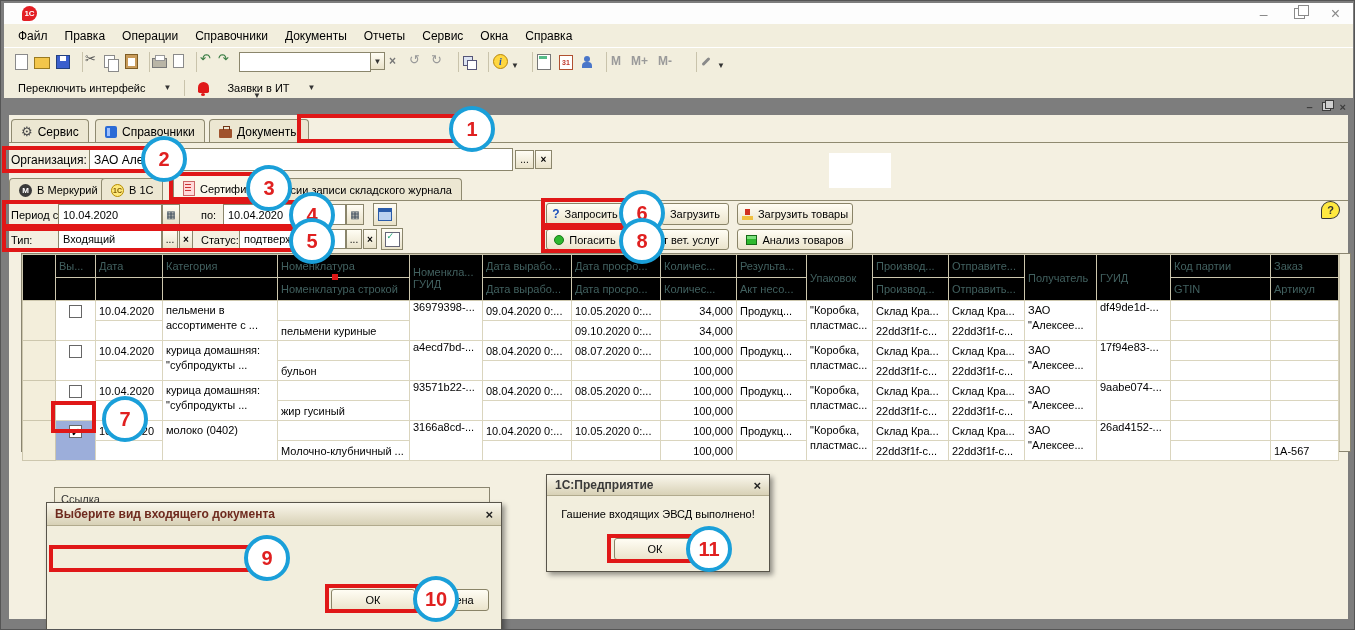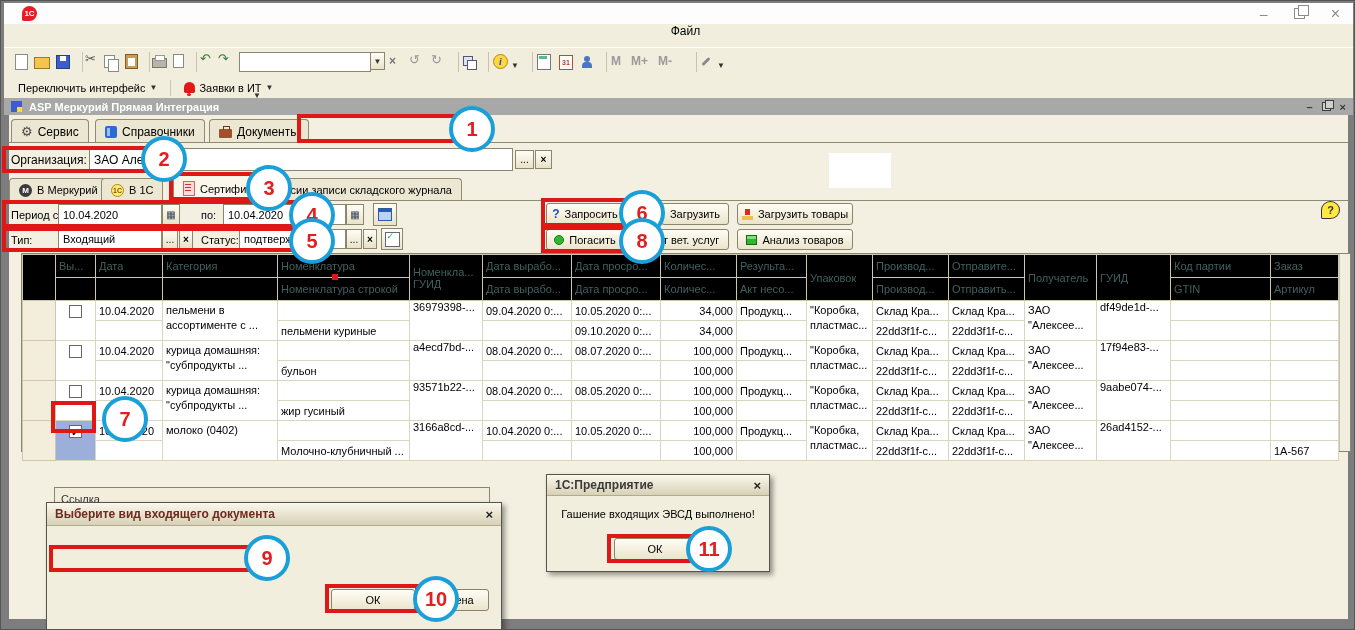--- a/index.html
+++ b/index.html
@@ -6,21 +6,21 @@
   #root{position:relative;width:1355px;height:630px;background:#7d7d7d;overflow:hidden;border:1px solid #555;box-sizing:border-box;}
   .abs{position:absolute;}
   
   .titlebar{left:3px;top:2px;width:1349px;height:21px;background:#fdfdfd;border-bottom:1px solid #d5d5d5;display:flex;align-items:center;}
   .applogo{width:15px;height:15px;margin-left:18px;background:#e31e24;border-radius:50% 50% 50% 12%;color:#fff;font:bold 8px/15px "Liberation Sans",sans-serif;text-align:center;}
   .apptitle{margin-left:8px;font-size:12px;color:#6d6d6d;white-space:nowrap;}
   .winctl{position:absolute;top:0;height:21px;display:flex;align-items:center;gap:26px;right:14px;color:#8a8a8a;}
   .wbtn{font-size:14px;line-height:14px;cursor:default;}
   .restore-sq{width:9px;height:9px;border:1px solid #8a8a8a;position:relative;background:#fff;}
   .restore-sq:before{content:"";position:absolute;left:3px;top:-4px;width:9px;height:9px;border:1px solid #8a8a8a;background:#fff;}
-  .menubar{left:3px;top:23px;width:1349px;height:23px;background:#f2eedd;display:flex;align-items:center;gap:17px;padding-left:14px;box-sizing:border-box;font-size:12px;color:#000;flex-direction:column;}
+  .menubar{left:3px;top:23px;width:1349px;height:23px;background:#f2eedd;display:flex;align-items:center;gap:17px;padding-left:14px;box-sizing:border-box;font-size:12px;color:#000;}
   .toolbar1{left:3px;top:46px;width:1349px;height:30px;background:#f2eedd;border-top:1px solid #fff;}
   .toolbar2{left:3px;top:76px;width:1349px;height:21px;background:#f2eedd;display:flex;align-items:center;font-size:11px;color:#000;}
   .tsep{width:1px;height:20px;background:#c9c3ab;margin:0 5px;align-self:center;}
   .ticn{position:absolute;top:53px;}
   
   .i-page{width:11px;height:14px;background:#fff;border:1px solid #8a8a8a;}
   .i-open{width:14px;height:10px;background:#f3c64b;border:1px solid #9a7a20;margin-top:3px;}
   .i-save{width:12px;height:12px;background:#3a5fcd;border:1px solid #23407f;position:relative;margin-top:1px;}
   .i-save:before{content:"";position:absolute;left:3px;top:0;width:6px;height:5px;background:#fff;}
   .i-copy{width:9px;height:11px;background:#fff;border:1px solid #8a8a8a;position:relative;margin-top:1px;}
@@ -36,21 +36,21 @@
   .i-calc:before{content:"";position:absolute;left:1px;top:1px;width:8px;height:3px;background:#5b8;}
   .i-cal31{width:12px;height:13px;background:#fff;border:1px solid #b05030;color:#c0392b;font:bold 7px/13px "Liberation Sans",sans-serif;text-align:center;margin-top:1px;}
   .i-user{width:12px;height:12px;position:relative;margin-top:2px;}
   .i-user:before{content:"";position:absolute;left:3px;top:0;width:6px;height:6px;border-radius:50%;background:#4a76c9;}
   .i-user:after{content:"";position:absolute;left:1px;top:6px;width:10px;height:6px;border-radius:4px 4px 0 0;background:#4a76c9;}
   .i-wrench{width:10px;height:3px;background:#8a8a8a;border-radius:2px;transform:rotate(-45deg);margin-top:6px;}
   .glyphbtn{color:#3a7d44;font-size:13px;}
   .grayglyph{color:#999;font-size:13px;}
   .searchbox{position:absolute;left:238px;top:51px;width:130px;height:18px;background:#fff;border:1px solid #8b866c;}
   .memtxt{color:#9a9a9a;font:bold 12px "Liberation Sans",sans-serif;}
-  .flatbtn{display:flex;align-items:center;gap:4px;padding:0 7px;height:19px;border:1px solid transparent;}
+  .flatbtn{display:flex;align-items:center;gap:18px;padding:0 7px;height:19px;border:1px solid transparent;}
   .bell{width:11px;height:11px;background:#e01818;border-radius:50% 50% 15% 15%;position:relative;}
   .bell:before{content:"";position:absolute;left:3px;bottom:-3px;width:4px;height:3px;background:#e01818;border-radius:50%;}
   .dd{font-size:8px;color:#333;}
   
   .mdibar{left:3px;top:97px;width:1349px;height:17px;background:#a8a8a8;display:flex;align-items:center;color:#fff;font-weight:bold;font-size:11px;}
   .mdiicon{width:11px;height:11px;margin-left:7px;background:#3a5fcd;position:relative;}
   .mdiicon:before{content:"";position:absolute;right:0;bottom:0;width:5px;height:5px;background:#ffd740;}
   .mdictl{position:absolute;right:8px;top:97px;height:17px;display:flex;align-items:center;gap:9px;color:#3c3c3c;font-size:11px;font-weight:bold;}
   .mdirest{width:7px;height:7px;border:1px solid #3c3c3c;background:#cfcfcf;position:relative;}
   .mdirest:before{content:"";position:absolute;left:2px;top:-3px;width:7px;height:7px;border:1px solid #3c3c3c;background:#cfcfcf;}
@@ -218,24 +218,20 @@
     </div>
     <div class="tsep" style="height:16px;"></div>
     <div class="flatbtn">
       <span class="bell"></span>
       <span>Заявки в ИТ</span>
         <span class="dd">▼</span>
     </div>
   </div>
   <div class="abs dd" style="left:252px;top:90px;">▼</div>
 
-  <div class="abs mdibar">
-    <div class="mdiicon"></div>
-    <div style="margin-left:7px;">ASP Меркурий Прямая Интеграция</div>
-  </div>
   <div class="mdictl">
     <span>–</span>
     <span class="mdirest"></span>
     <span>×</span>
   </div>
 
   <div class="abs desktop"></div>
 
   <div class="strip-line" style="left:8px;top:141px;width:1339px;z-index:2;"></div>
   <div class="tab" style="left:10px;top:118px;height:24px;">

